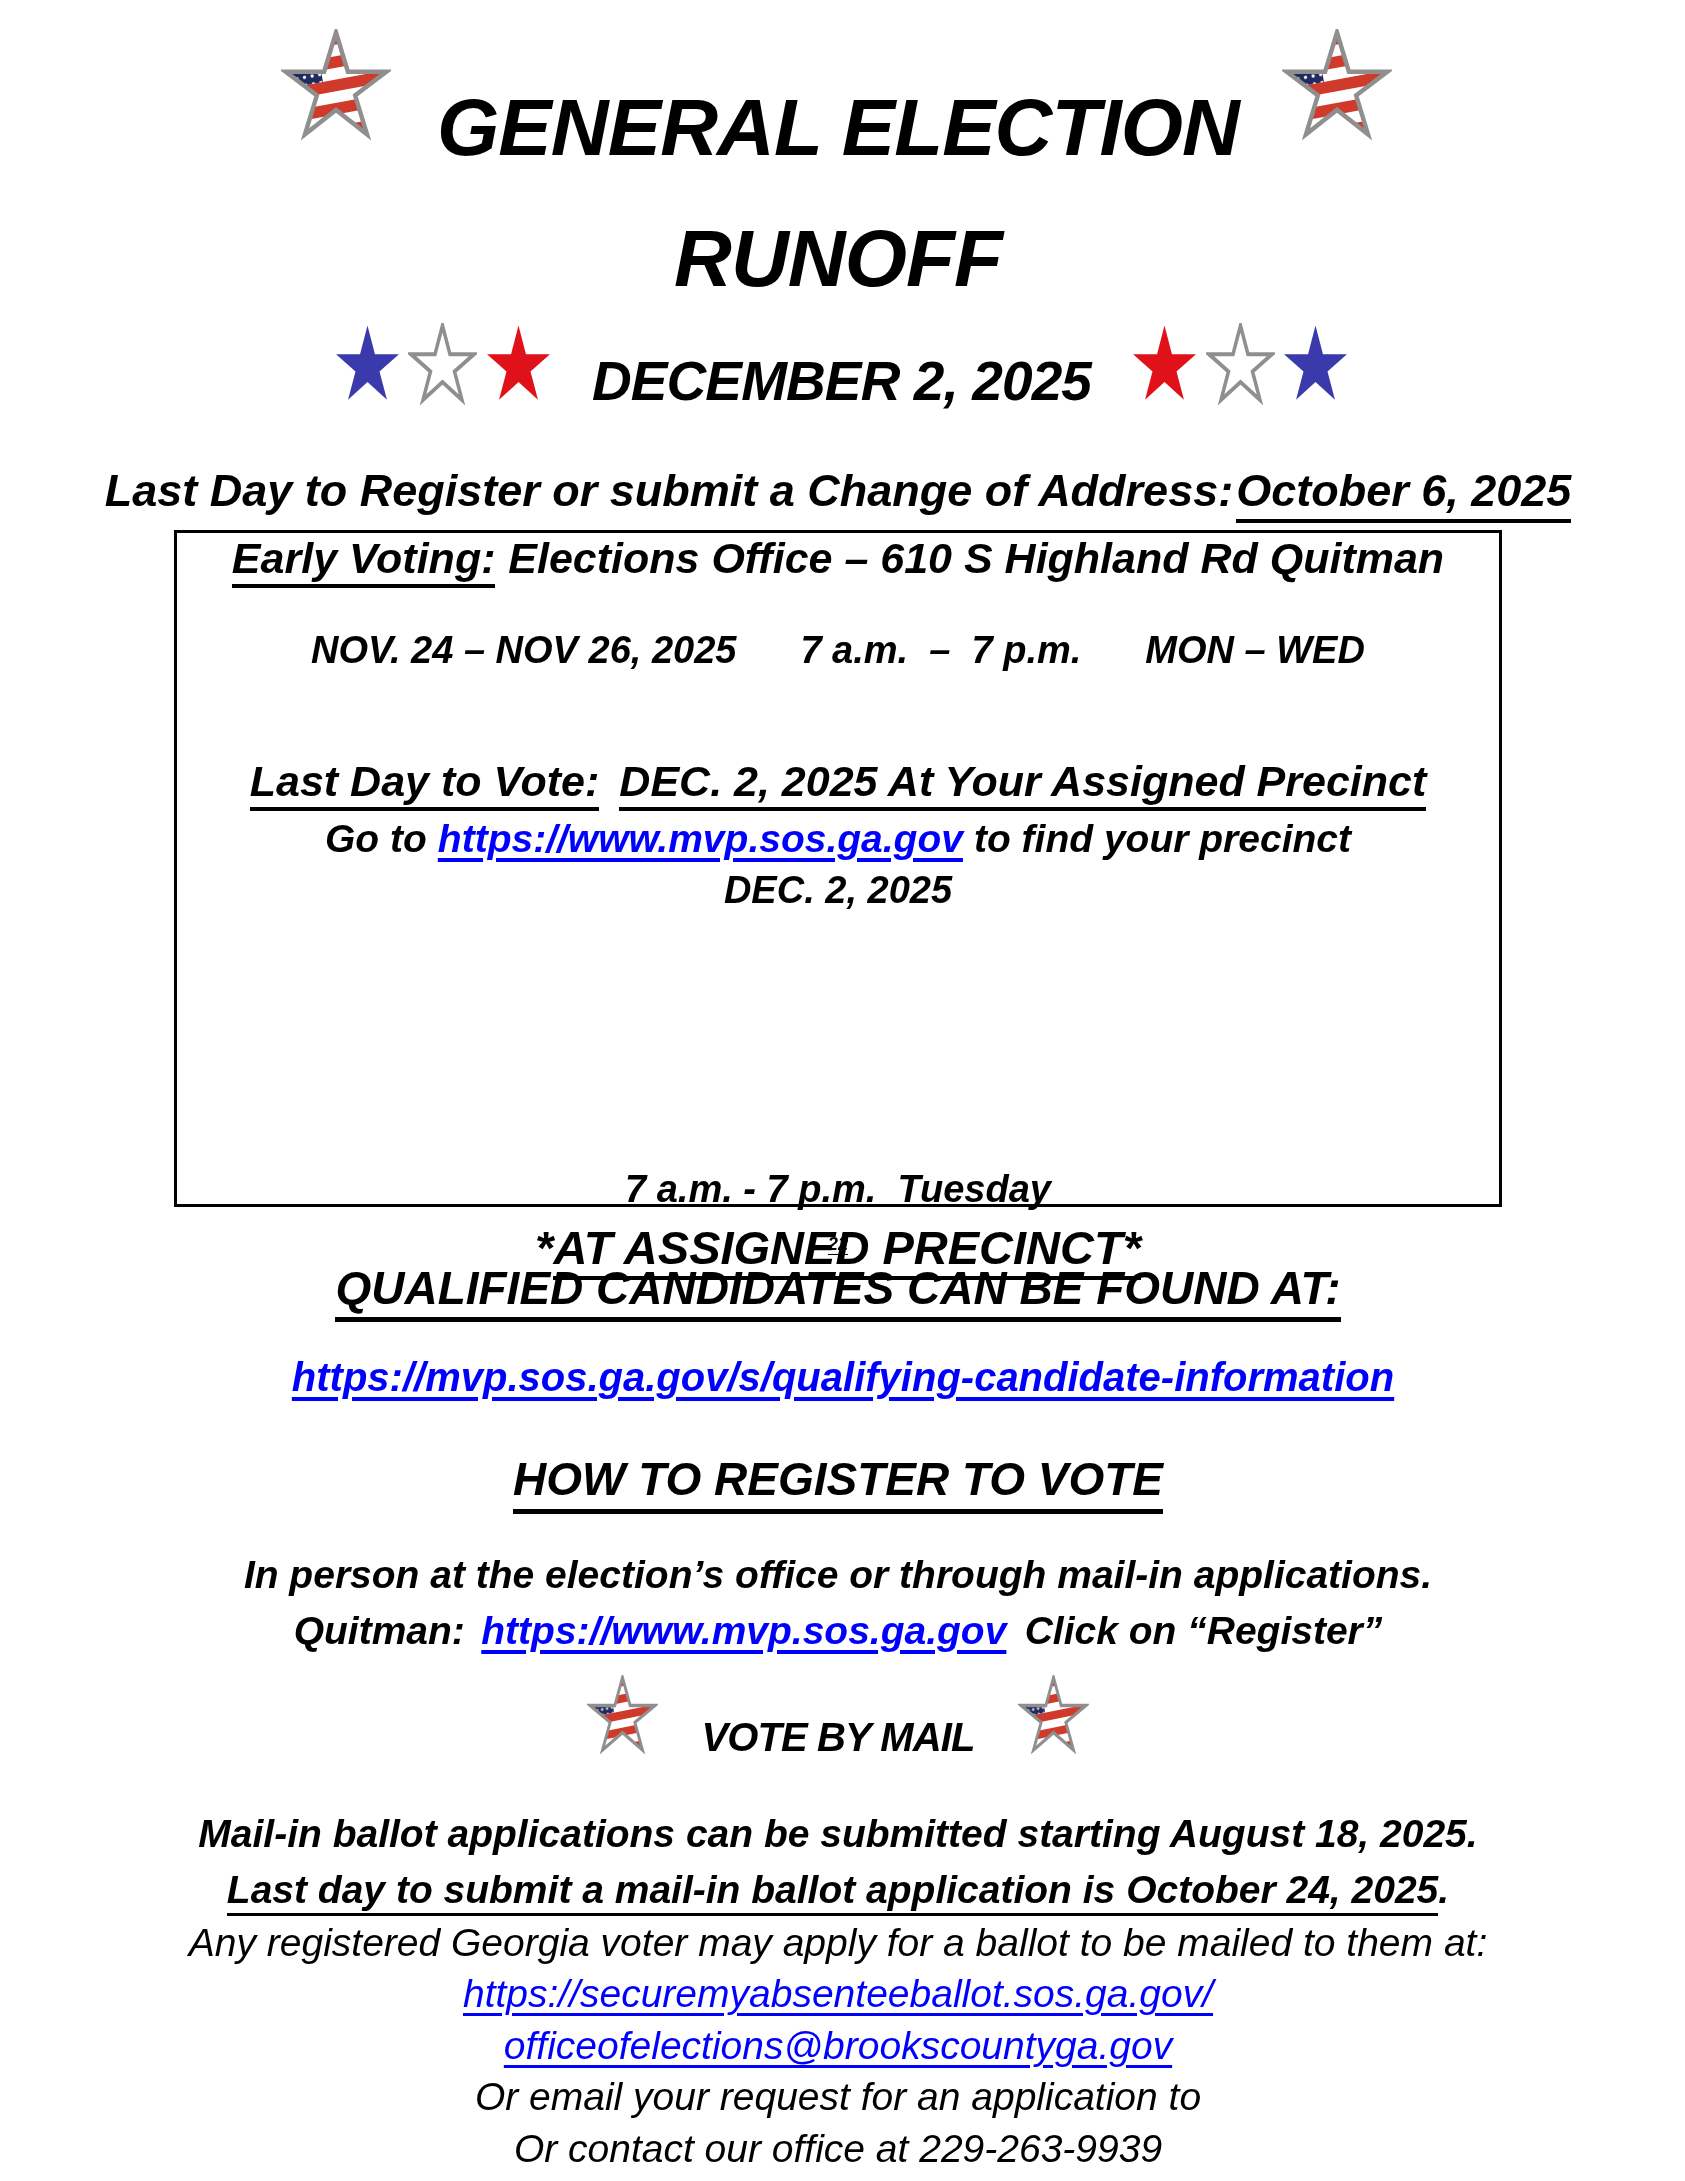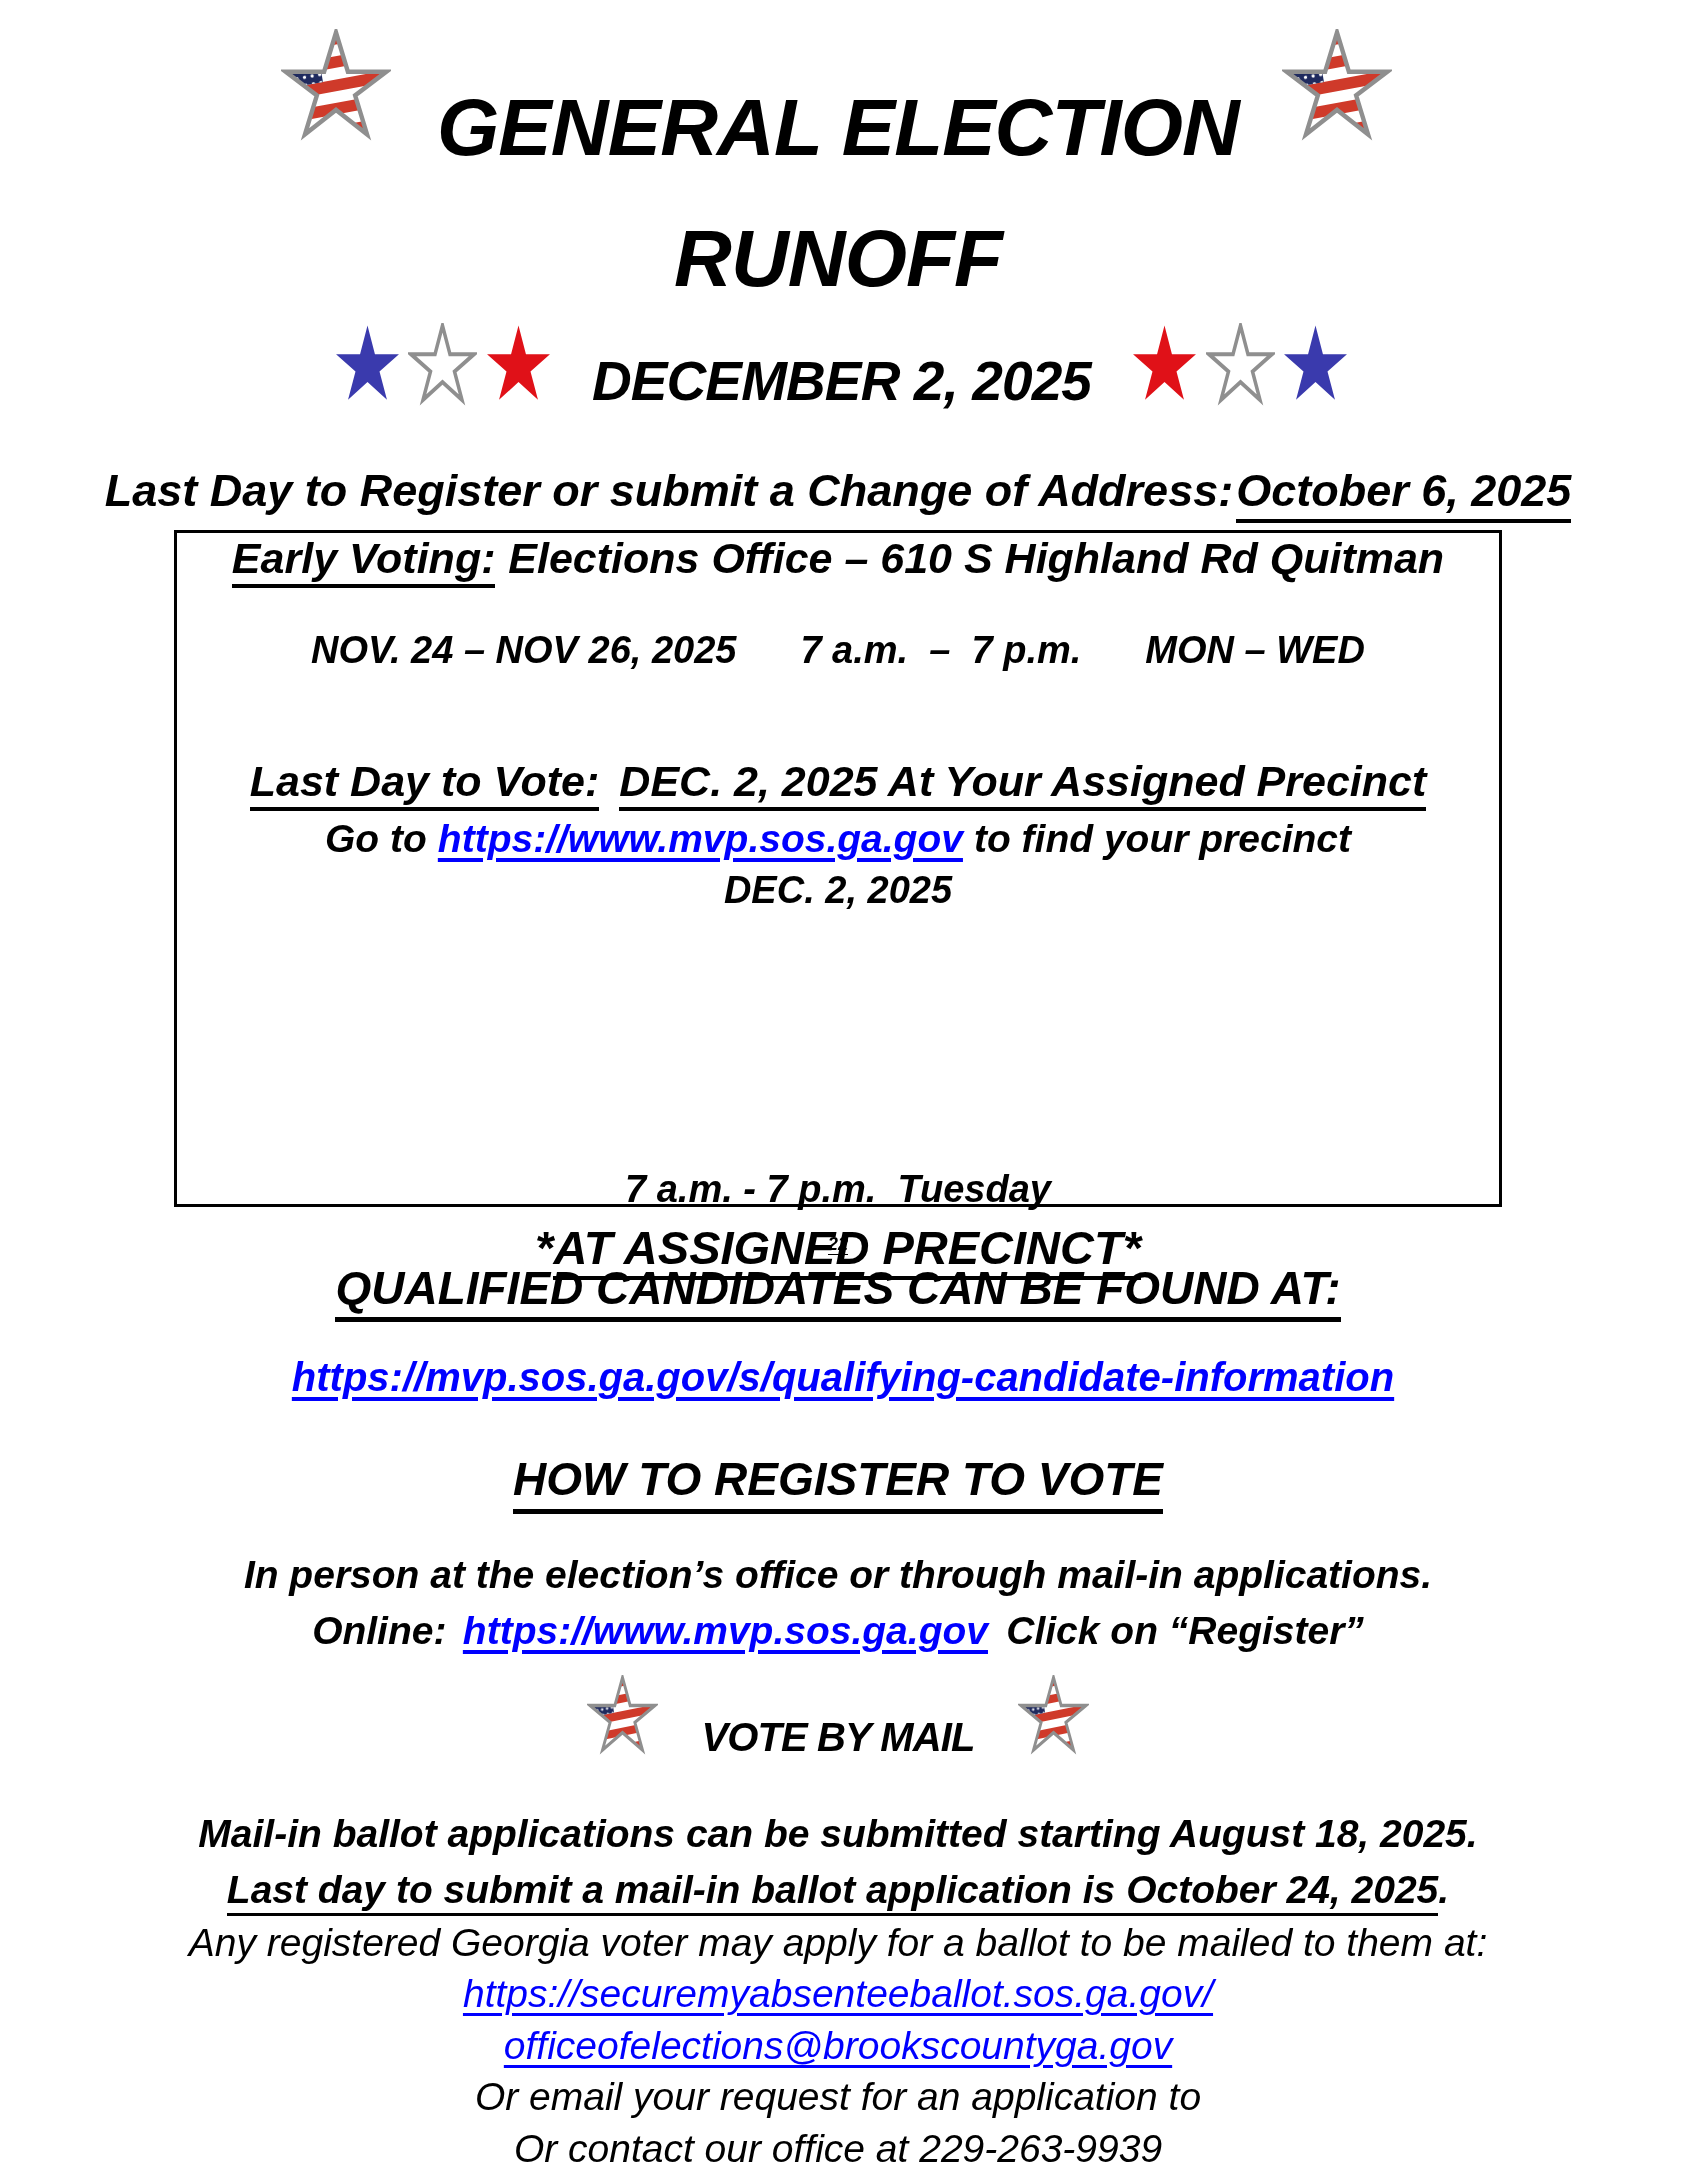--- a/index.html
+++ b/index.html
@@ -174,21 +174,21 @@
   </div>
   <div class="q-link">
     <a class="link">https://mvp.sos.ga.gov/s/qualifying-candidate-information</a>
   </div>
 
   <div class="how-heading">
     <span class="u2">HOW TO REGISTER TO VOTE</span>
   </div>
   <div class="how-line1">In person at the election’s office or through mail-in applications.</div>
   <div class="how-online">
-    <span class="lbl">Online:</span><a class="link">https://www.mvp.sos.ga.gov</a><span class="post">Click on “Register”</span>
+    <span class="lbl">Quitman:</span><a class="link">https://www.mvp.sos.ga.gov</a><span class="post">Click on “Register”</span>
   </div>
 
   <div class="vbm-row">
     <svg class="flag-star-small" viewBox="0 0 100 100" preserveAspectRatio="none">
         <use href="#flagStarArt"></use>
       </svg>
     <span class="vbm-title">VOTE BY MAIL</span>
     <svg class="flag-star-small" viewBox="0 0 100 100" preserveAspectRatio="none">
         <use href="#flagStarArt"></use>
       </svg>

